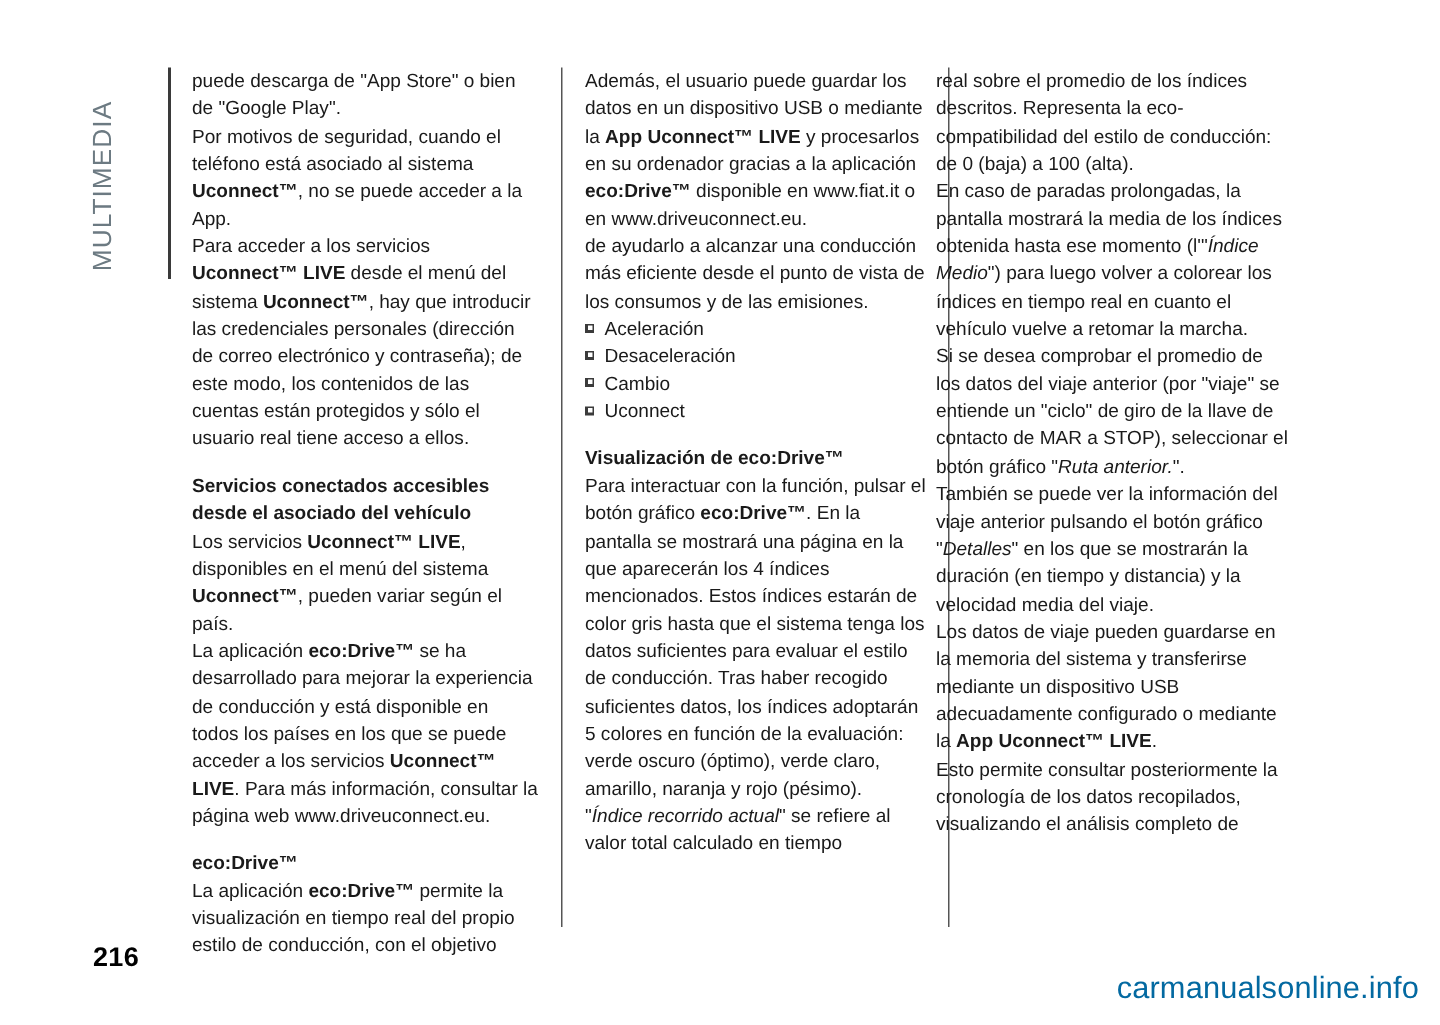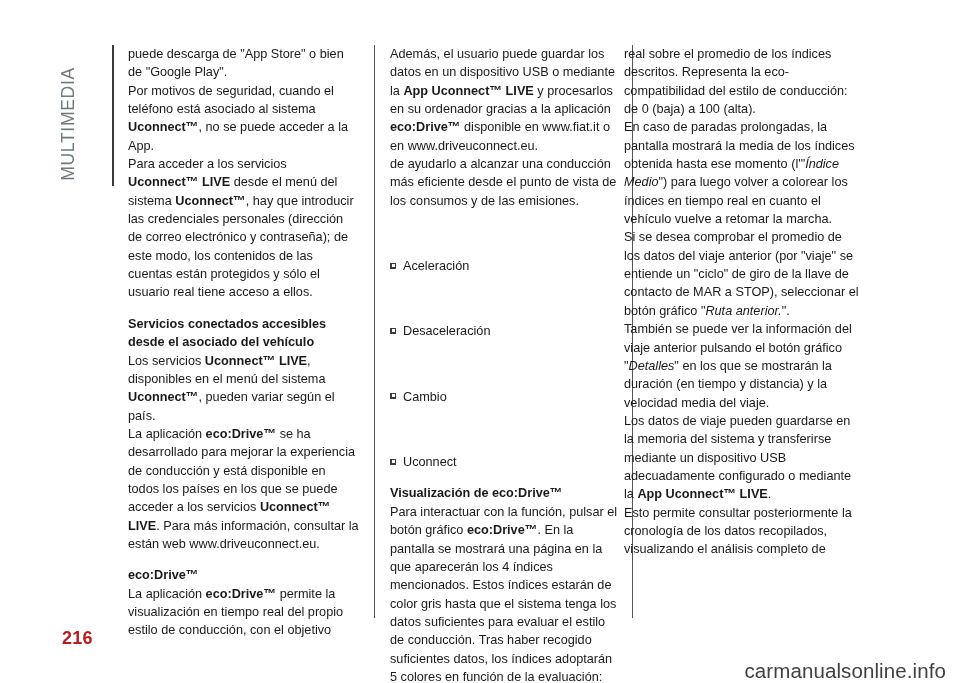--- a/index.html
+++ b/index.html
@@ -102,21 +102,20 @@
   ul.sqlist {
     list-style: none;
     margin: 0;
     padding: 0;
   }
   ul.sqlist li {
     position: relative;
     padding-left: 13px;
     font-size: 12.7px;
     line-height: 18.35px;
-    margin-top: 47px;
   }
   .sq-marker {
     position: absolute;
     left: 0;
     top: 5.5px;
     width: 6px;
     height: 6px;
     border: 1px solid #3b3b3b;
     border-bottom-width: 2px;
     border-left-width: 2px;
@@ -124,31 +123,31 @@
     background: #ffffff;
   }
 
   
   .page-number {
     position: absolute;
     left: 62px;
     top: 628px;
     font-size: 18px;
     font-weight: bold;
-    color: #b91c1c;
+    color: #000000;
     letter-spacing: 0.2px;
   }
 
   
   .watermark {
     position: absolute;
     right: 14px;
-    bottom: 0;
+    bottom: 12px;
     font-size: 20.5px;
-    color: #404040;
+    color: #0369a1;
     letter-spacing: 0.1px;
     font-weight: 400;
   }
 </style>
 </head>
 <body>
 
 <div class="page">
 
   <div class="chapter-tab">
@@ -159,21 +158,21 @@
   <div class="col-rule col-rule-1"></div>
   <div class="col-rule col-rule-2"></div>
 
   <div class="columns">
     <div class="col col-1">
         <p class="para"><span>puede descarga de "App Store" o bien de "Google Play".</span></p>
         <p class="para"><span>Por motivos de seguridad, cuando el teléfono está asociado al sistema </span><b>Uconnect™</b><span>, no se puede acceder a la App.</span></p>
         <p class="para"><span>Para acceder a los servicios </span><b>Uconnect™ LIVE</b><span> desde el menú del sistema </span><b>Uconnect™</b><span>, hay que introducir las credenciales personales (dirección de correo electrónico y contraseña); de este modo, los contenidos de las cuentas están protegidos y sólo el usuario real tiene acceso a ellos.</span></p>
         <h3 class="subhead spacer-before"><b>Servicios conectados accesibles desde el asociado del vehículo</b></h3>
         <p class="para"><span>Los servicios </span><b>Uconnect™ LIVE</b><span>, disponibles en el menú del sistema </span><b>Uconnect™</b><span>, pueden variar según el país.</span></p>
-        <p class="para"><span>La aplicación </span><b>eco:Drive™</b><span> se ha desarrollado para mejorar la experiencia de conducción y está disponible en todos los países en los que se puede acceder a los servicios </span><b>Uconnect™ LIVE</b><span>. Para más información, consultar la están web www.driveuconnect.eu.</span></p>
+        <p class="para"><span>La aplicación </span><b>eco:Drive™</b><span> se ha desarrollado para mejorar la experiencia de conducción y está disponible en todos los países en los que se puede acceder a los servicios </span><b>Uconnect™ LIVE</b><span>. Para más información, consultar la página web www.driveuconnect.eu.</span></p>
         <h3 class="subhead spacer-before"><b>eco:Drive™</b></h3>
         <p class="para"><span>La aplicación </span><b>eco:Drive™</b><span> permite la visualización en tiempo real del propio estilo de conducción, con el objetivo</span></p>
       </div>
     <div class="col col-2">
         <p class="para"><span>Además, el usuario puede guardar los datos en un dispositivo USB o mediante la </span><b>App Uconnect™ LIVE</b><span> y procesarlos en su ordenador gracias a la aplicación </span><b>eco:Drive™</b><span> disponible en www.fiat.it o en www.driveuconnect.eu.</span></p>
         <p class="para"><span>de ayudarlo a alcanzar una conducción más eficiente desde el punto de vista de los consumos y de las emisiones.</span></p>
         <ul class="sqlist">
           <li><span class="sq-marker"></span><span>Aceleración</span></li>
           <li><span class="sq-marker"></span><span>Desaceleración</span></li>
           <li><span class="sq-marker"></span><span>Cambio</span></li>

